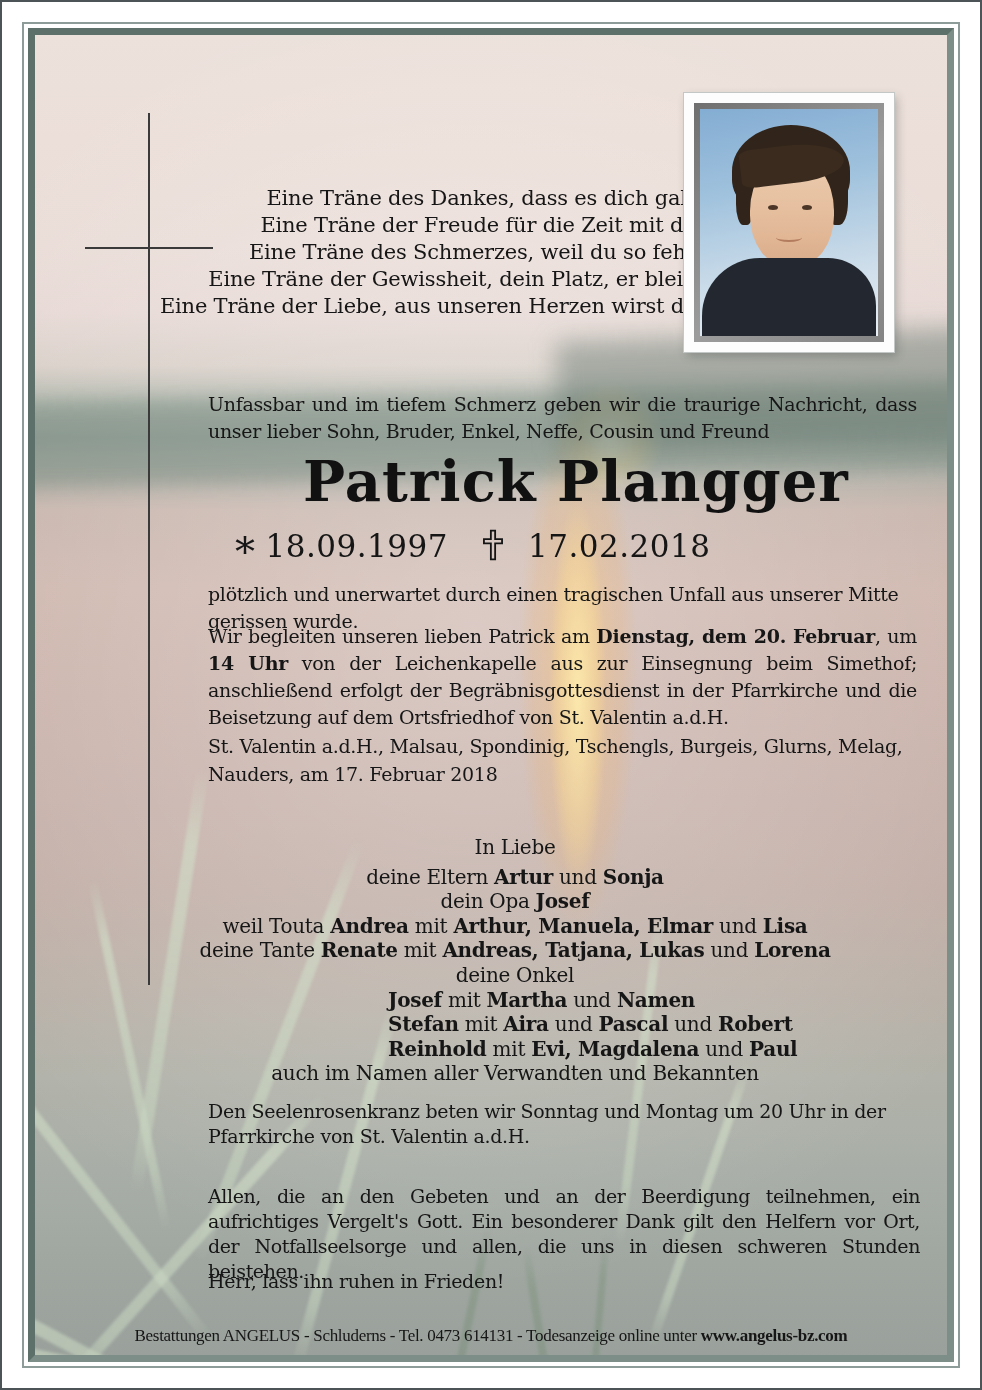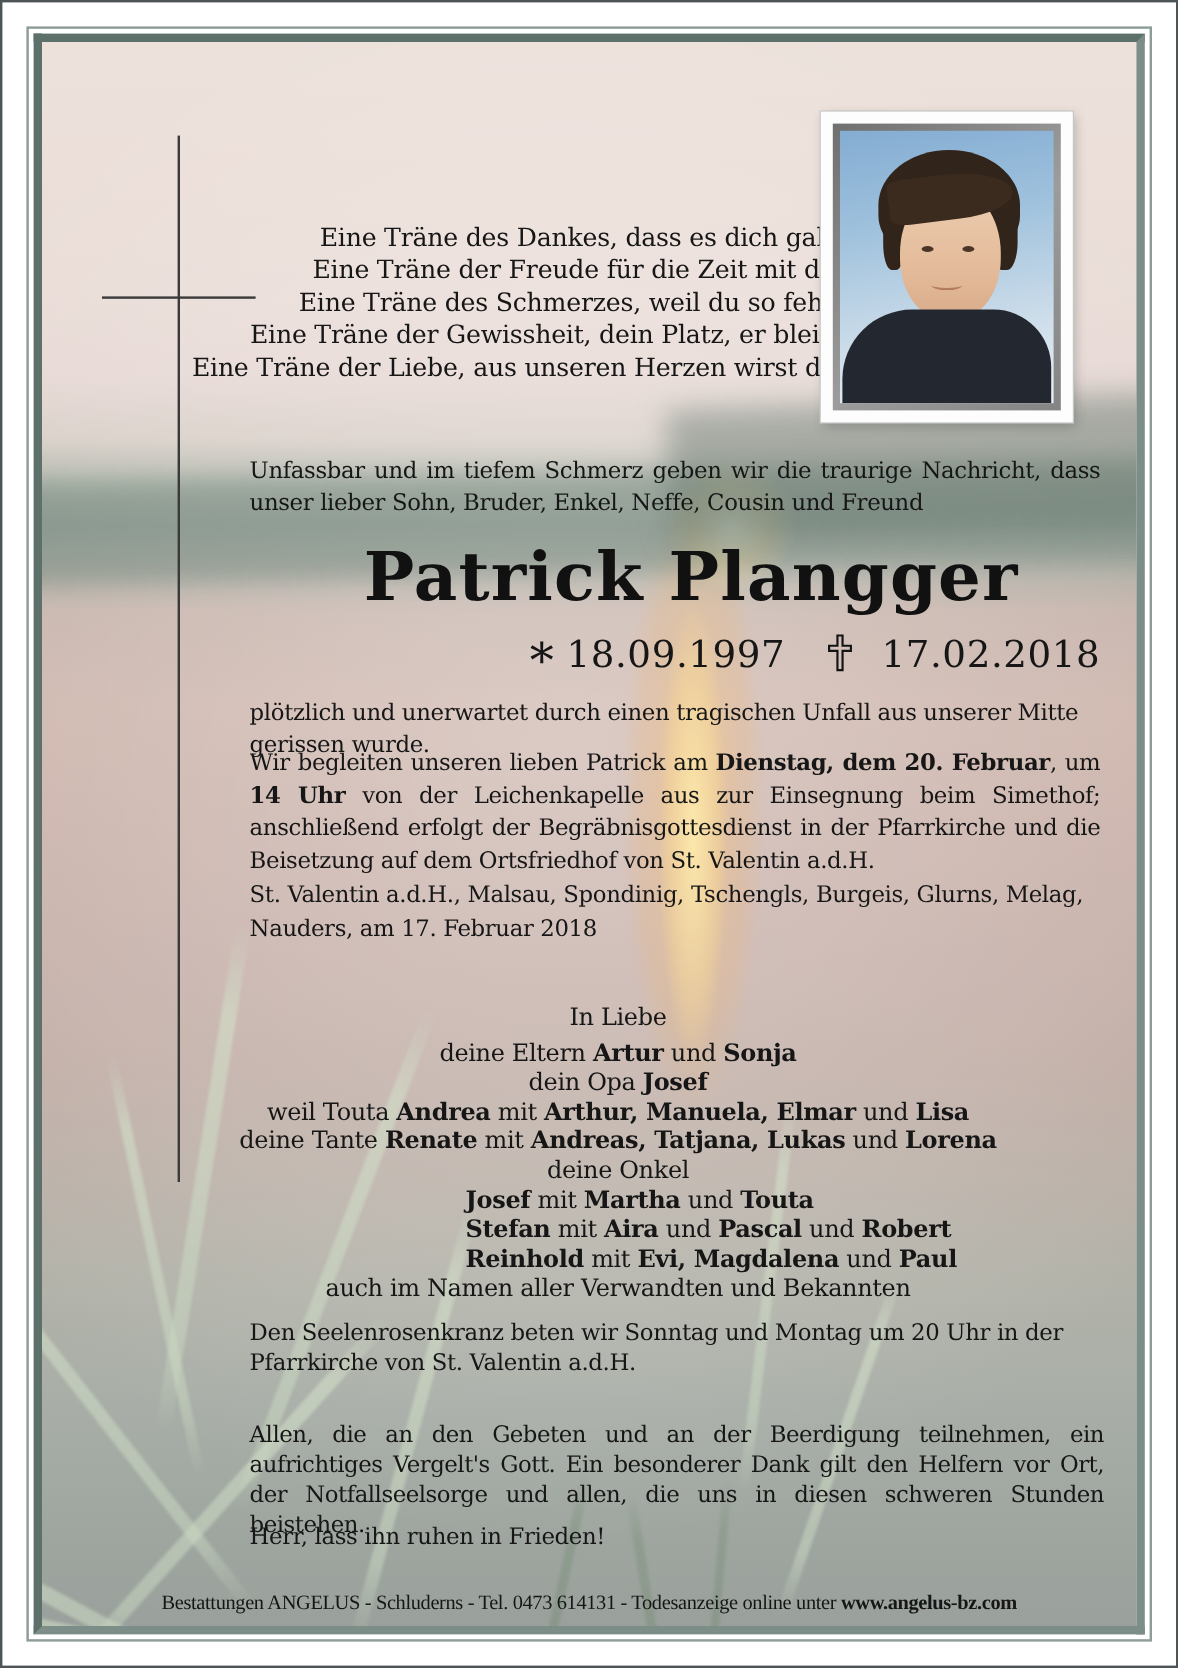--- a/index.html
+++ b/index.html
@@ -52,23 +52,23 @@
   .p-face { position:absolute; left:50px; top:46px; width:84px; height:112px; background:linear-gradient(180deg,#eccdb0 0%, #e3ba99 65%, #d9ab8a 100%); border-radius:50% 50% 46% 46%; }
   .p-fringe { position:absolute; left:40px; top:36px; width:104px; height:38px; background:#3a2b1e; border-radius:18% 78% 62% 22%; transform:rotate(-7deg); }
   .p-eye { position:absolute; width:10px; height:5px; background:#4a3526; border-radius:50%; top:96px; }
   .p-eye.l { left:68px; } .p-eye.r { left:102px; }
   .p-mouth { position:absolute; left:76px; top:124px; width:26px; height:9px; border-bottom:2px solid #b47c5f; border-radius:50%; }
   .p-shoulders { position:absolute; left:2px; bottom:0; width:174px; height:78px; background:#232830; border-radius:58px 48px 0 0; }
 
   
   .txt { position:absolute; color:#161616; font-size:19px; letter-spacing:-0.3px; line-height:27px; z-index:5; }
   .poem   { left:60px; right:82px; top:150px; text-align:center; font-size:21px; letter-spacing:-0.2px; line-height:27px; }
-  .intro  { left:173px; width:709px; top:344px; text-align:justify; }
+  .intro  { left:173px; width:709px; top:356px; text-align:justify; }
   .name   { left:200px; right:30px; top:414px; text-align:center; font-weight:bold; font-size:56px; line-height:64px; letter-spacing:1px; color:#111; }
-  .dates  { left:200px; right:30px; top:490px; text-align:right; font-size:31px; line-height:42px; letter-spacing:0.5px; }
+  .dates  { left:200px; right:30px; top:490px; text-align:left; font-size:31px; line-height:42px; letter-spacing:0.5px; }
   .birth-sym { font-size:40px; vertical-align:-8px; margin-right:10px; }
   .cross-icon { vertical-align:-4px; margin:0 24px 0 34px; }
   .p1     { left:173px; width:709px; top:546px; }
   .p2     { left:173px; width:709px; top:588px; text-align:justify; line-height:27px; }
   .places { left:173px; width:700px; top:697px; line-height:28px; }
   .family { left:100px; right:52px; top:800px; text-align:center; font-size:20px; line-height:24.6px; letter-spacing:-0.3px; }
   .family .fam-heading { margin-bottom:5px; }
   .family .fam-left { text-align:left; padding-left:253px; }
   .seelen { left:173px; width:709px; top:1064px; line-height:25px; }
   .thanks { left:173px; width:712px; top:1149px; text-align:justify; line-height:25px; letter-spacing:-0.4px; }
@@ -145,21 +145,21 @@
 
     <div class="txt places">St. Valentin a.d.H., Malsau, Spondinig, Tschengls, Burgeis, Glurns, Melag, Nauders, am 17. Februar 2018</div>
 
     <div class="txt family">
       <div class="fam-heading">In Liebe</div>
       <div><span>deine Eltern </span><b>Artur</b><span> und </span><b>Sonja</b></div>
       <div><span>dein Opa </span><b>Josef</b></div>
       <div><span>weil Touta </span><b>Andrea</b><span> mit </span><b>Arthur, Manuela, Elmar</b><span> und </span><b>Lisa</b></div>
       <div><span>deine Tante </span><b>Renate</b><span> mit </span><b>Andreas, Tatjana, Lukas</b><span> und </span><b>Lorena</b></div>
       <div><span>deine Onkel</span></div>
-      <div class="fam-left"><b>Josef</b><span> mit </span><b>Martha</b><span> und </span><b>Touta</b></div>
+      <div class="fam-left"><b>Josef</b><span> mit </span><b>Martha</b><span> und </span><b>Namen</b></div>
       <div class="fam-left"><b>Stefan</b><span> mit </span><b>Aira</b><span> und </span><b>Pascal</b><span> und </span><b>Robert</b></div>
       <div class="fam-left"><b>Reinhold</b><span> mit </span><b>Evi, Magdalena</b><span> und </span><b>Paul</b></div>
       <div><span>auch im Namen aller Verwandten und Bekannten</span></div>
     </div>
 
     <div class="txt seelen">Den Seelenrosenkranz beten wir Sonntag und Montag um 20 Uhr in der Pfarrkirche von St. Valentin a.d.H.</div>
 
     <div class="txt thanks">Allen, die an den Gebeten und an der Beerdigung teilnehmen, ein aufrichtiges Vergelt's Gott. Ein besonderer Dank gilt den Helfern vor Ort, der Notfallseelsorge und allen, die uns in diesen schweren Stunden beistehen.</div>
 
     <div class="txt rest">Herr, lass ihn ruhen in Frieden!</div>

